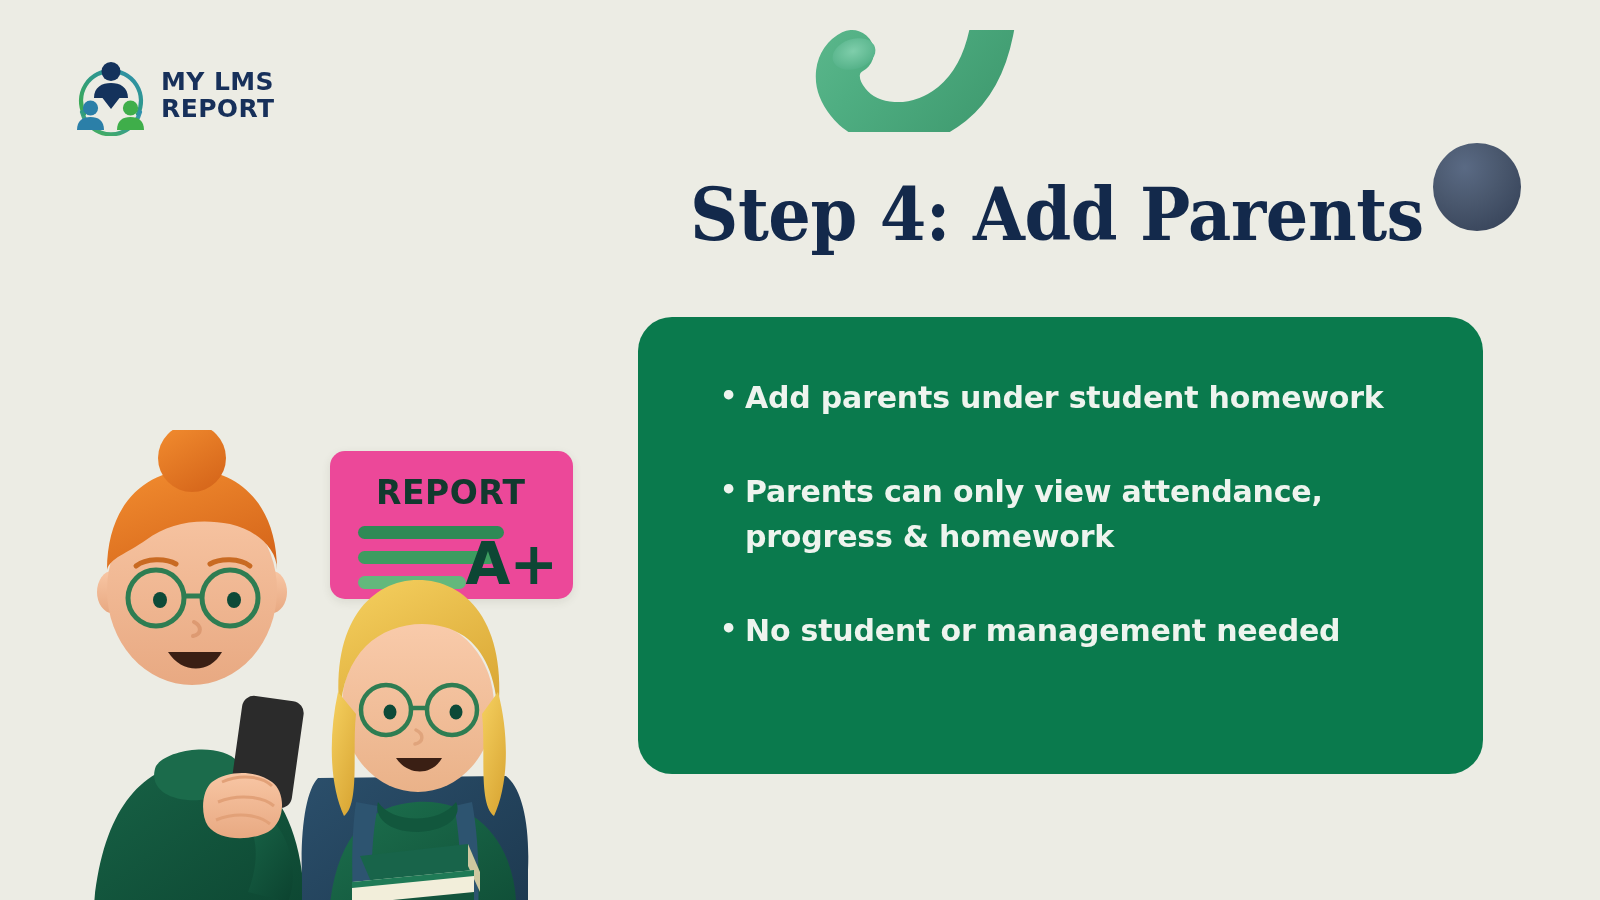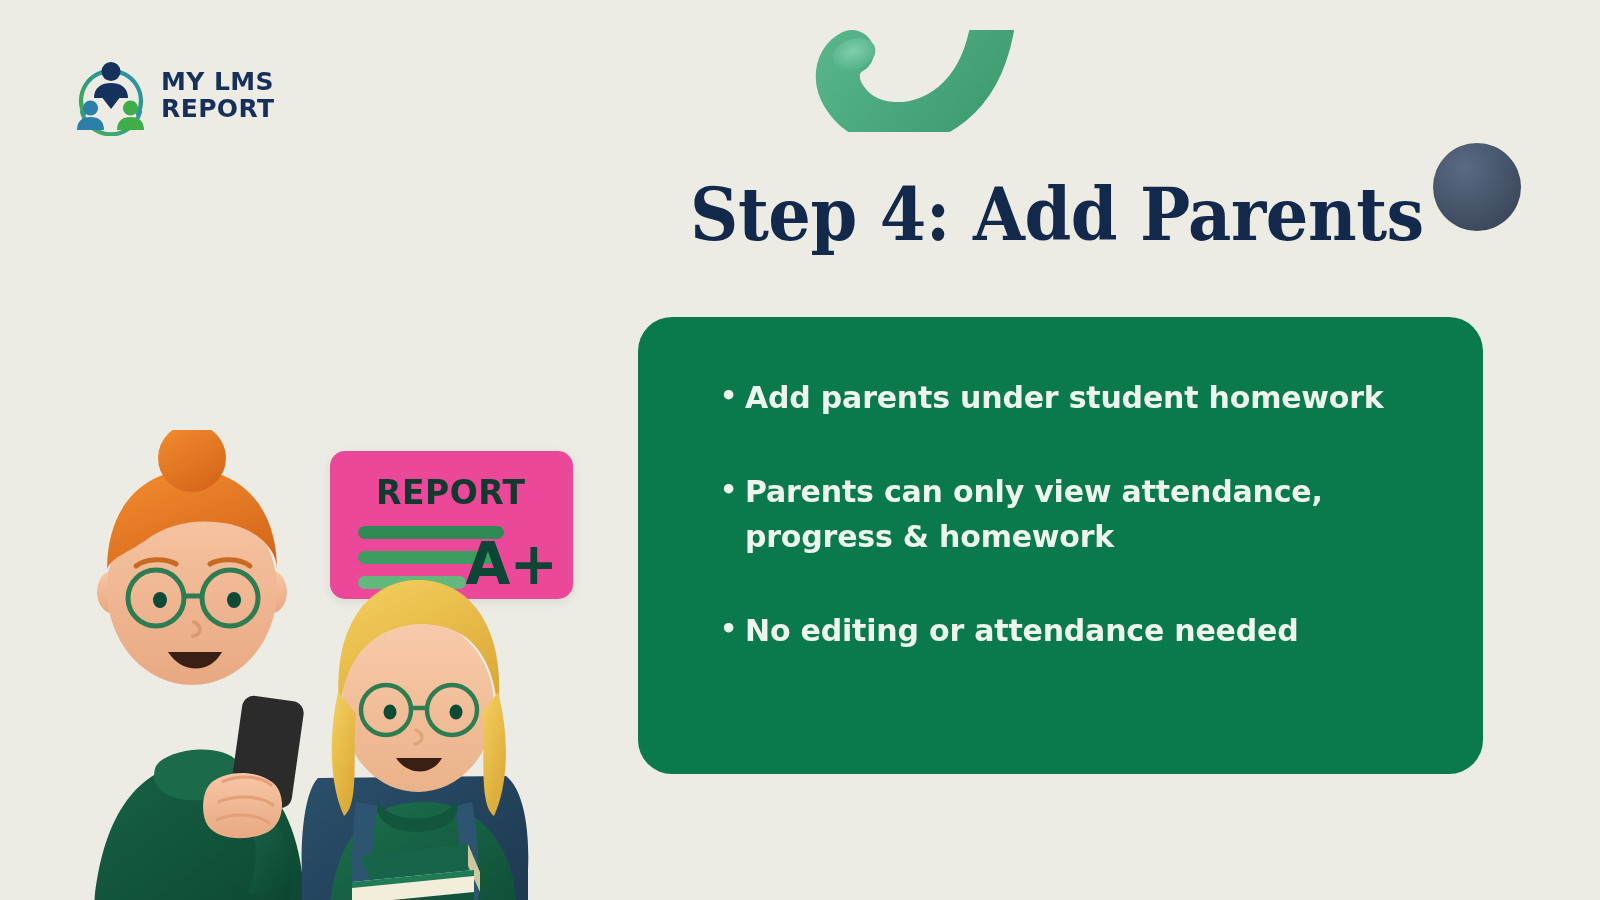--- a/index.html
+++ b/index.html
@@ -177,21 +177,21 @@
         <span class="btext">Add parents under student homework</span>
       </div>
 
       <div class="bullet">
         <span class="dot">•</span>
         <span class="btext">Parents can only view attendance, progress &amp; homework</span>
       </div>
 
       <div class="bullet">
         <span class="dot">•</span>
-        <span class="btext">No editing or attendance needed</span>
+        <span class="btext">No student or management needed</span>
       </div>
 
     </div>
   </div>
 
   <div class="report">
     <div class="report-title">REPORT</div>
     <div class="report-lines">
       <div class="rline l1"></div>
       <div class="rline l2"></div>

